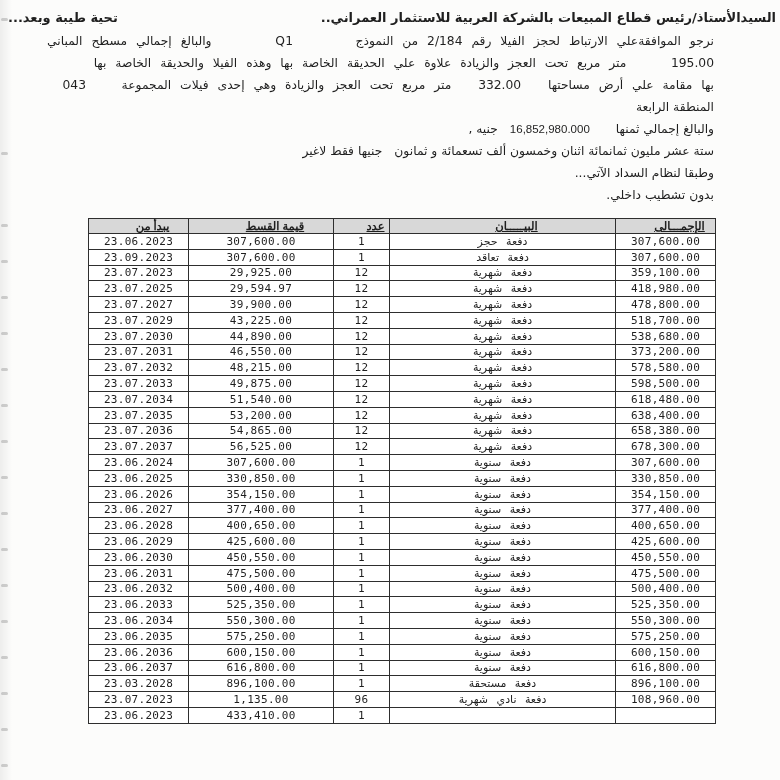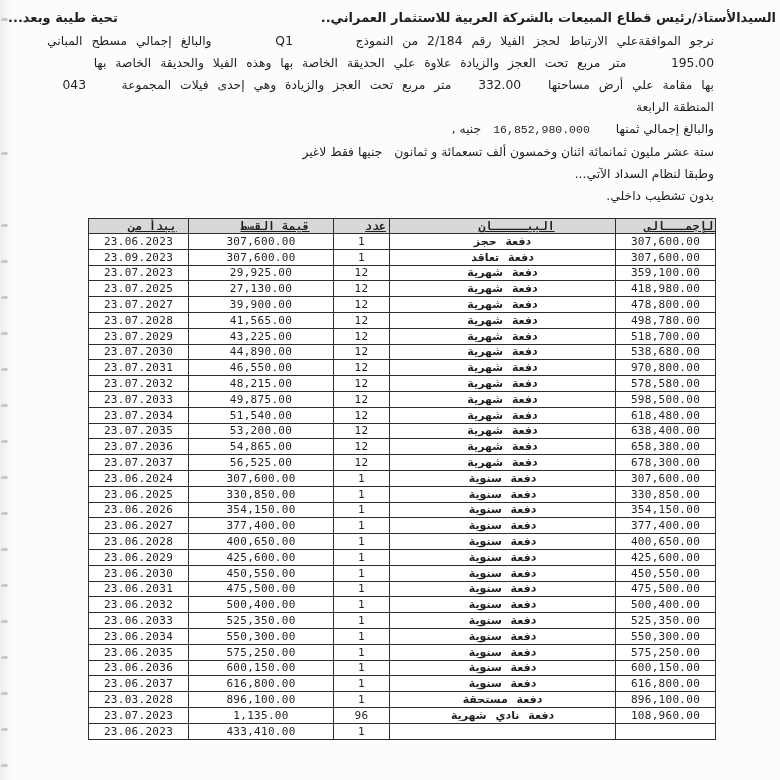--- a/index.html
+++ b/index.html
@@ -11,32 +11,32 @@
   .edge-shade{position:absolute;left:0;top:0;width:12px;height:100%;
     background:linear-gradient(to right,rgba(0,0,0,.06),rgba(0,0,0,0));pointer-events:none;}
   .artifact{position:absolute;left:1px;width:7px;height:2.5px;background:#8a8a8a;
     opacity:.38;border-radius:2px;}
   
   .letter{position:absolute;inset:0;direction:rtl;}
   .line{line-height:22px;font-size:12.3px;margin:0 66px 0 30px;white-space:nowrap;}
   .l1{display:flex;justify-content:space-between;margin:8px 4px 2px 8px;
       font-weight:bold;font-size:13px;line-height:20px;}
   .bl{word-spacing:5px;letter-spacing:.2px;}
-  .num-inline{font-family:Liberation Mono, monospace;font-size:11.5px;letter-spacing:.4px;}
+  .num-inline{font-family:Liberation Sans, sans-serif;font-size:11.5px;letter-spacing:.4px;}
   .spacer-w{display:inline-block;width:26px;}
   .spacer-s{display:inline-block;width:12px;}
   
   table{border-collapse:collapse;position:absolute;top:218px;left:88px;width:627px;
         table-layout:fixed;background:#fff;direction:ltr;}
   th,td{border:1px solid #2e2e2e;padding:0;text-align:center;overflow:hidden;white-space:nowrap;}
   th{background:var(--header-bg,#d8d8d8);font-weight:bold;font-size:11.5px;height:14px;
-     text-decoration:underline;letter-spacing:1px;font-family:Liberation Mono, monospace;padding-left:28px;}
+     text-decoration:underline;letter-spacing:1px;font-family:Liberation Serif, serif;padding-left:28px;}
   td{height:14.8px;}
   td.num{font-family:"DejaVu Sans Mono",monospace;font-size:11px;letter-spacing:.3px;}
-  td.ar{font-family:"DejaVu Sans",sans-serif;font-weight:bold;font-size:11px;word-spacing:5px;}
+  td.ar{font-family:"DejaVu Sans",sans-serif;font-weight:normal;font-size:11px;word-spacing:5px;}
 </style>
 </head>
 <body>
 
 <div class="page">
   <div class="edge-shade"></div>
 
   <div class="letter">
     <div class="line l1">
       <span>السيدالأستاذ/رئيس قطاع المبيعات بالشركة العربية للاستثمار العمراني..</span>
@@ -90,59 +90,52 @@
         </tr>
         <tr>
           <td class="num">23.07.2023</td>
           <td class="num">29,925.00</td>
           <td class="num">12</td>
           <td class="ar">دفعة شهرية</td>
           <td class="num">359,100.00</td>
         </tr>
         <tr>
           <td class="num">23.07.2025</td>
-          <td class="num">27,130.00</td>
+          <td class="num">29,594.97</td>
           <td class="num">12</td>
           <td class="ar">دفعة شهرية</td>
           <td class="num">418,980.00</td>
         </tr>
         <tr>
           <td class="num">23.07.2027</td>
           <td class="num">39,900.00</td>
           <td class="num">12</td>
           <td class="ar">دفعة شهرية</td>
           <td class="num">478,800.00</td>
         </tr>
         <tr>
-          <td class="num">23.07.2028</td>
-          <td class="num">41,565.00</td>
-          <td class="num">12</td>
-          <td class="ar">دفعة شهرية</td>
-          <td class="num">498,780.00</td>
-        </tr>
-        <tr>
           <td class="num">23.07.2029</td>
           <td class="num">43,225.00</td>
           <td class="num">12</td>
           <td class="ar">دفعة شهرية</td>
           <td class="num">518,700.00</td>
         </tr>
         <tr>
           <td class="num">23.07.2030</td>
           <td class="num">44,890.00</td>
           <td class="num">12</td>
           <td class="ar">دفعة شهرية</td>
           <td class="num">538,680.00</td>
         </tr>
         <tr>
           <td class="num">23.07.2031</td>
           <td class="num">46,550.00</td>
           <td class="num">12</td>
           <td class="ar">دفعة شهرية</td>
-          <td class="num">970,800.00</td>
+          <td class="num">373,200.00</td>
         </tr>
         <tr>
           <td class="num">23.07.2032</td>
           <td class="num">48,215.00</td>
           <td class="num">12</td>
           <td class="ar">دفعة شهرية</td>
           <td class="num">578,580.00</td>
         </tr>
         <tr>
           <td class="num">23.07.2033</td>

